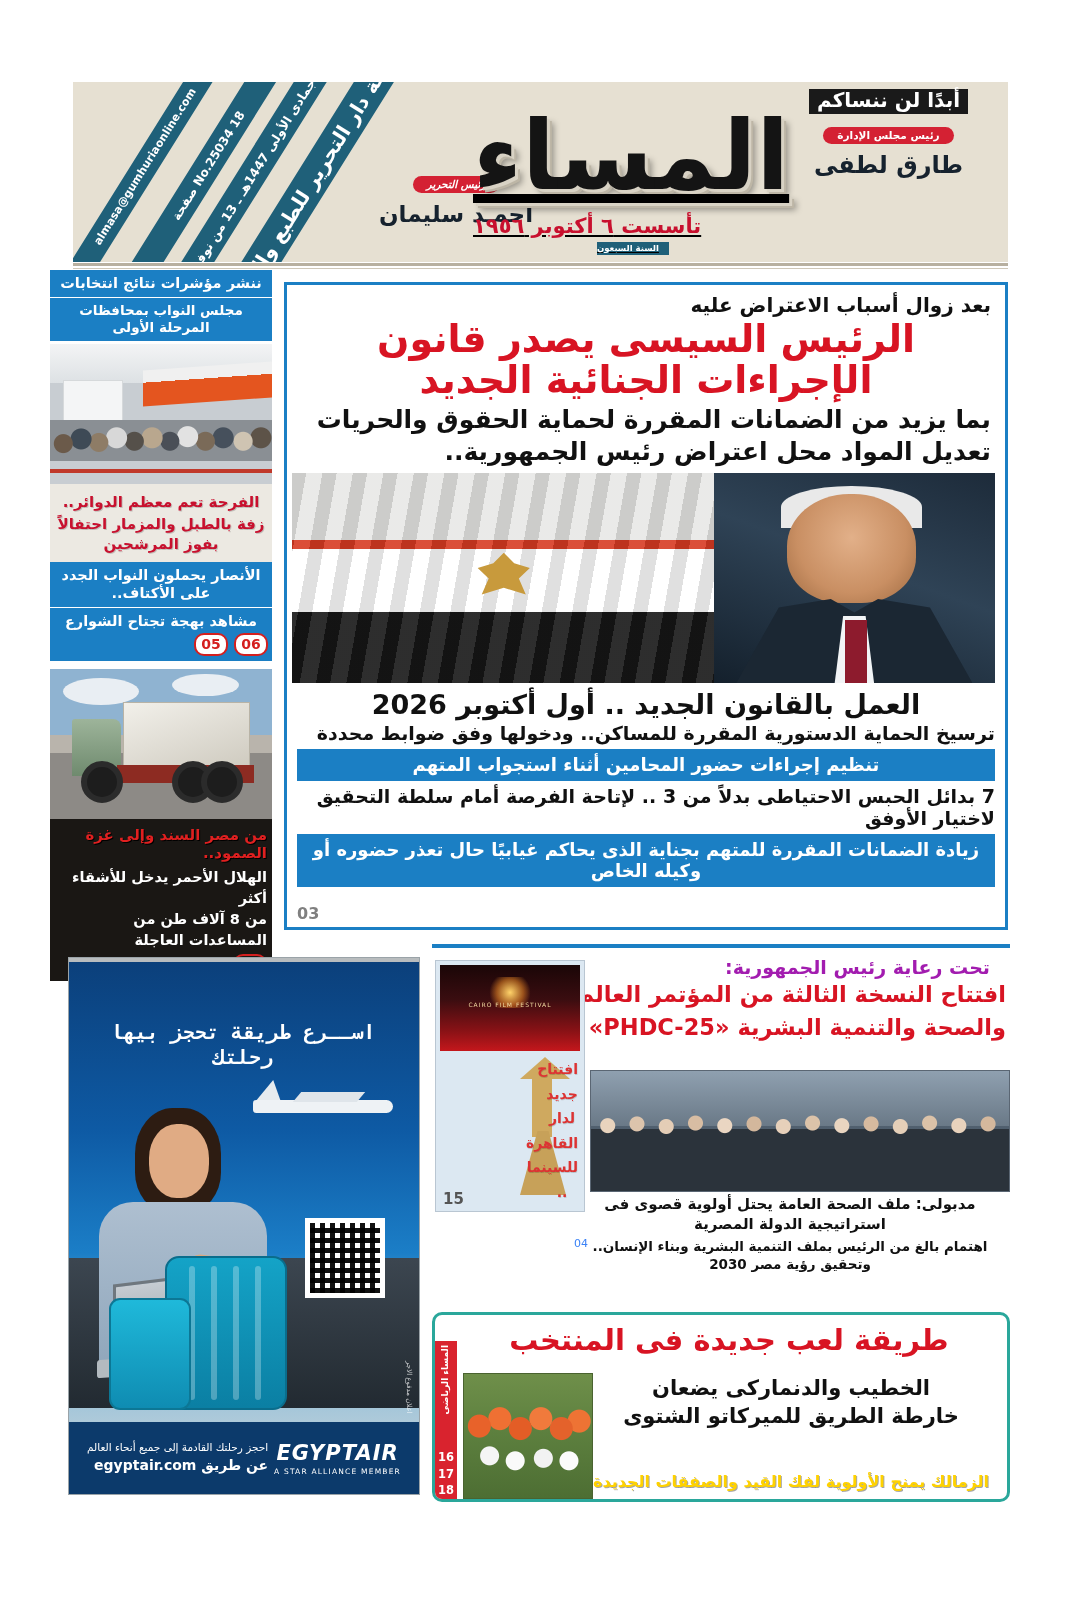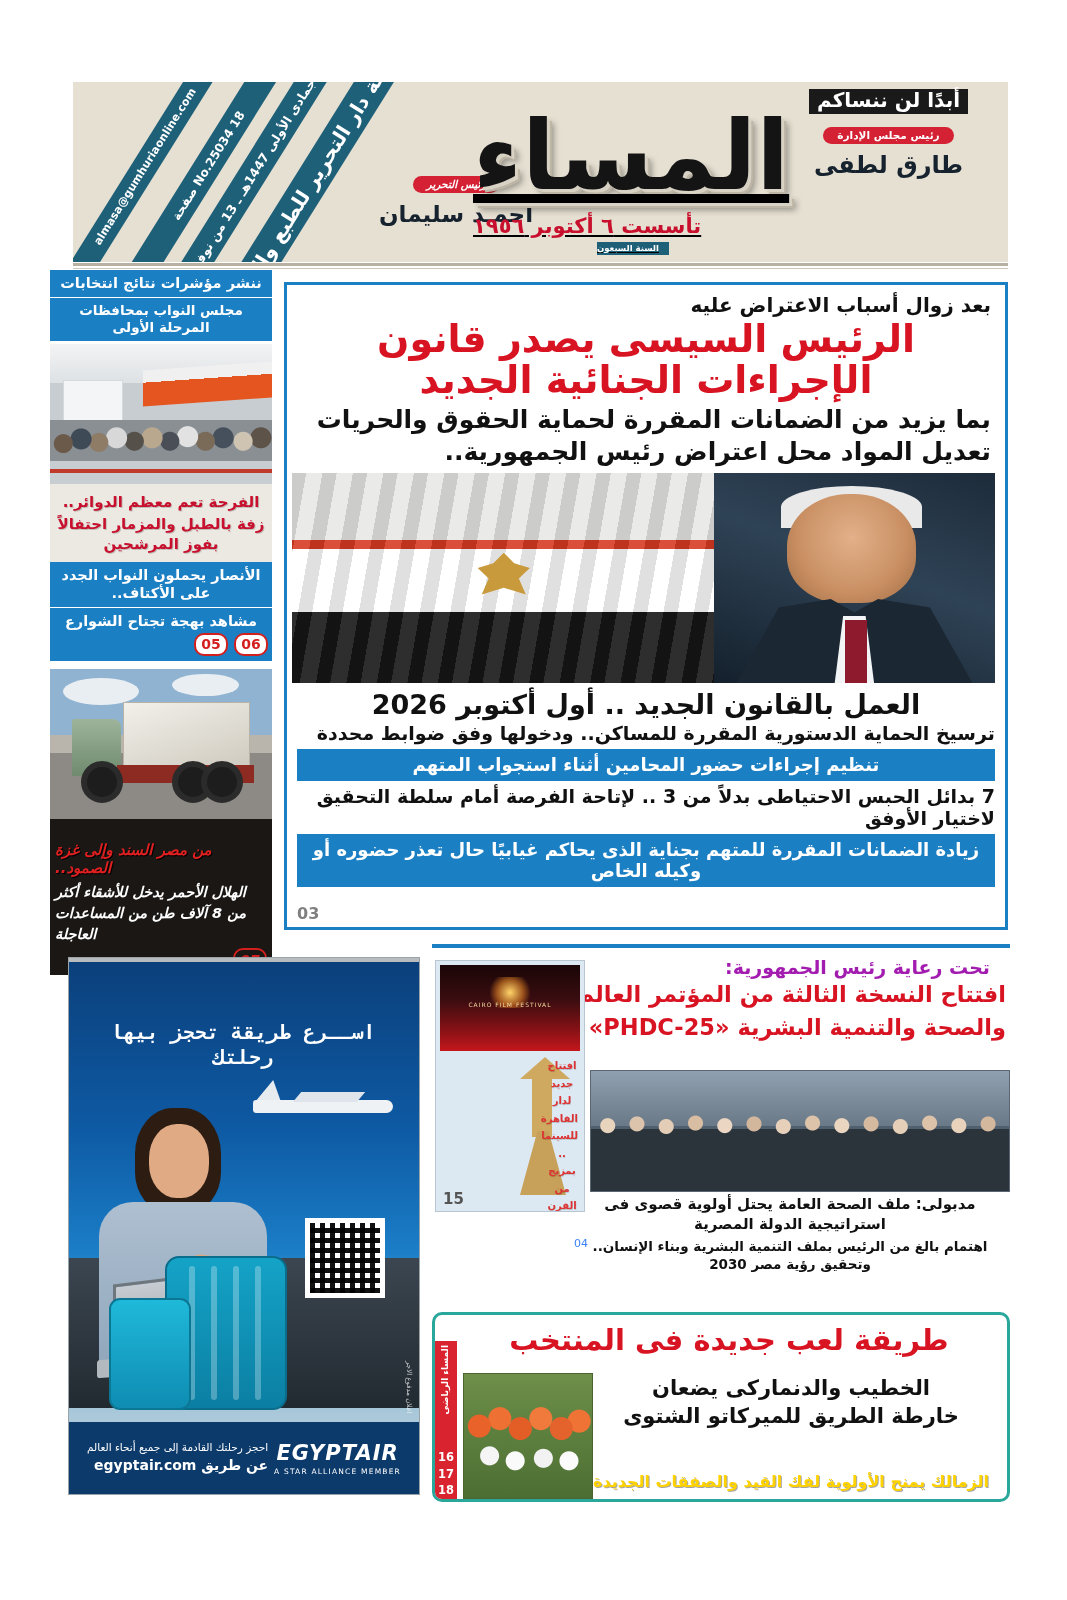--- a/index.html
+++ b/index.html
@@ -285,23 +285,22 @@
     position: absolute; bottom: 11%; width: 30px; height: 30px;
     background: #1d1d1d; border-radius: 50%;
     border: 6px solid #2b2b2b;
   }
   .ph-truck .w1 { left: 14%; }
   .ph-truck .w2 { left: 55%; }
   .ph-truck .w3 { left: 68%; }
 
   .sb-dark {
     background: #1a1714;
-    padding: 22px 5px 4px;
-    text-align: left;
-    font-style: italic;
+    padding: 7px 5px 4px;
+    text-align: right;
   }
   .sb-dark .hl-red {
     color: #e02020;
     font-weight: bold;
     font-size: 15px;
     text-shadow: 1px 1px 0 #000;
     margin-bottom: 5px;
     line-height: 1.2;
   }
   .sb-dark .hl-white {
@@ -620,21 +619,21 @@
   }
   .phdc-poster .top-img .glow {
     position: absolute; left: 32%; top: 14%; width: 36%; height: 36%;
     background: radial-gradient(circle, #ffd36a 0%, rgba(255,150,40,0.5) 45%, transparent 70%);
   }
   .phdc-poster .lines {
     position: absolute; right: 6px; top: 96px; width: 80px;
     text-align: center;
   }
   .phdc-poster .lines div {
-    color: #d33; font-size: 10px; font-weight: bold;
+    color: #d33; font-size: 14px; font-weight: bold;
     line-height: 1.75; text-shadow: 0.5px 0.5px 0 rgba(0,0,0,0.15); margin-left: 48px;
   }
   .phdc-poster .statue {
     position: absolute; left: 78px; top: 96px; width: 62px; height: 138px;
   }
   .phdc-poster .statue .head {
     position: absolute; left: 6px; top: 0; width: 50px; height: 22px;
     background: #cfa95f;
     clip-path: polygon(50% 0, 100% 100%, 0 100%);
   }

